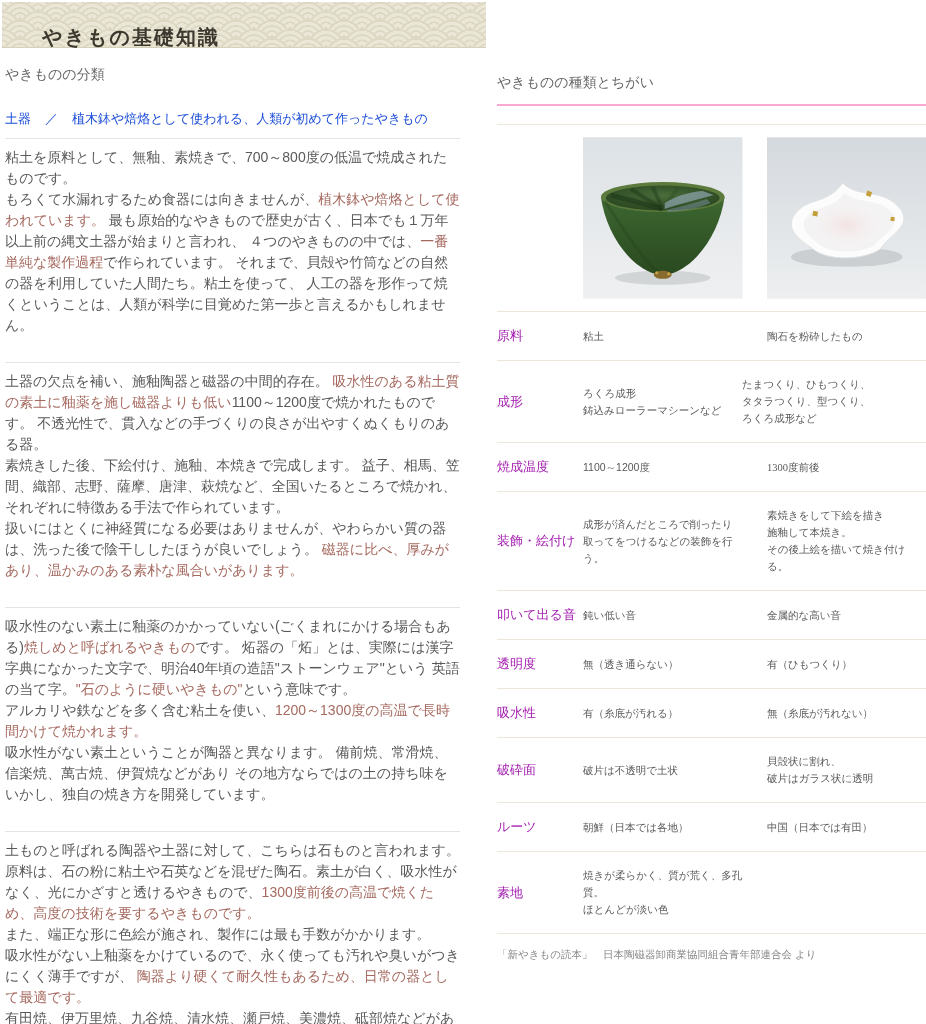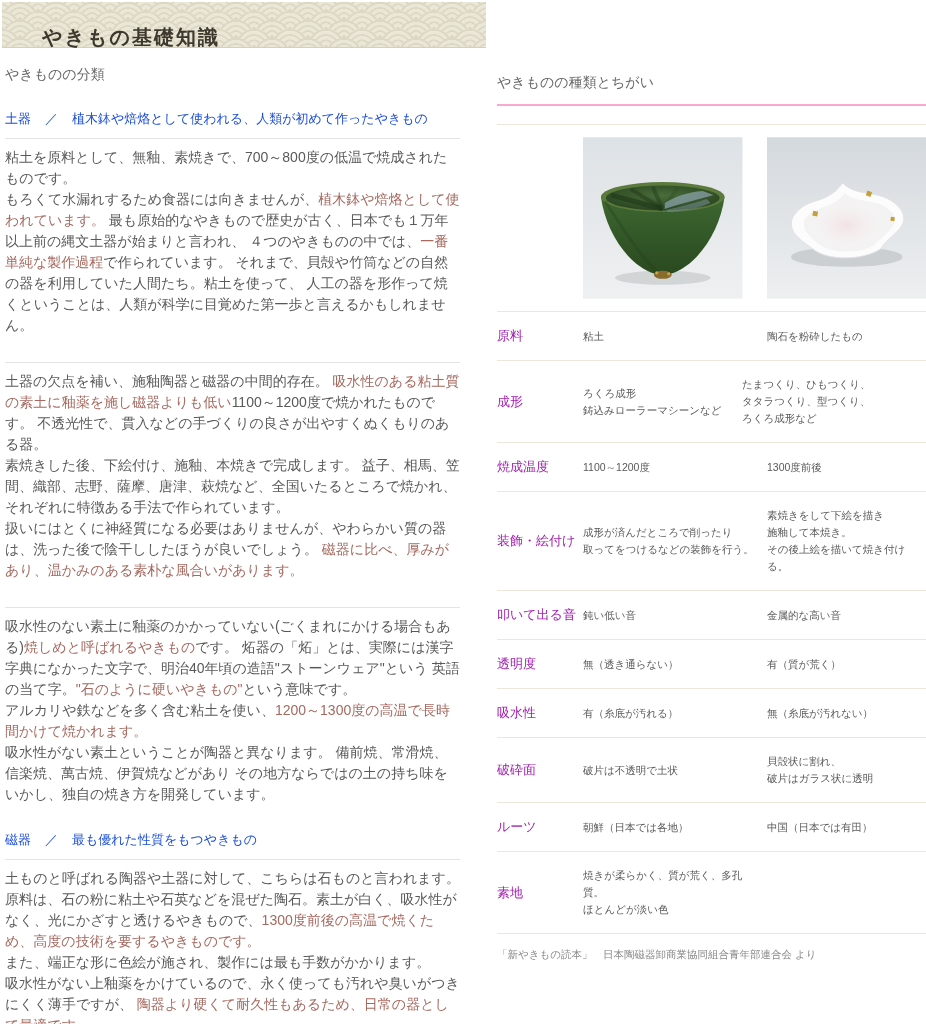--- a/index.html
+++ b/index.html
@@ -41,22 +41,22 @@
   .accent-text{color:#a5695f;}
   
   .comparison-wrap{margin-top:18px;border-bottom:1px solid #ece7da;}
   .image-row{display:flex;border-top:1px solid #ece7da;padding:12px 0;}
   .photo{width:160px;height:162px;display:block;}
   .photo-left{margin-left:86px;}
   .photo-right{margin-left:24px;}
   .table-row{display:flex;border-top:1px solid #ece7da;padding:15px 0;align-items:center;}
   .row-label{width:86px;flex-shrink:0;font-size:13px;color:#a21caf;}
   .cell{font-size:10.5px;line-height:17px;white-space:pre-line;color:#595959;}
-  .cell-pottery{width:184px;flex-shrink:0;padding-right:12px;box-sizing:border-box;}
-  .cell-porcelain{flex:1;}
+  .cell-pottery{width:184px;flex-shrink:0;padding-right:20px;box-sizing:border-box;}
+  .cell-porcelain{flex:1;font-family:Liberation Serif, serif;}
   
   .source-note{margin-top:14px;font-size:10.5px;color:#888;}
 </style>
 </head>
 <body>
 
 <header class="banner">
   <h1 class="banner-title">やきもの基礎知識</h1>
 </header>
 
@@ -75,23 +75,20 @@
       <div class="section-rule"></div>
       <p class="section-body"><span>土器の欠点を補い、施釉陶器と磁器の中間的存在。 </span><span class="accent-text">吸水性のある粘土質の素土に釉薬を施し磁器よりも低い</span><span>1100～1200度で焼かれたものです。 不透光性で、貫入などの手づくりの良さが出やすくぬくもりのある器。</span><br><span>素焼きした後、下絵付け、施釉、本焼きで完成します。 益子、相馬、笠間、織部、志野、薩摩、唐津、萩焼など、全国いたるところで焼かれ、それぞれに特徴ある手法で作られています。</span><br><span>扱いにはとくに神経質になる必要はありませんが、やわらかい質の器は、洗った後で陰干ししたほうが良いでしょう。 </span><span class="accent-text">磁器に比べ、厚みがあり、温かみのある素朴な風合いがあります。</span></p>
     </section>
 
     <section class="classification-section">
       <div class="section-rule"></div>
       <p class="section-body"><span>吸水性のない素土に釉薬のかかっていない(ごくまれにかける場合もある)</span><span class="accent-text">焼しめと呼ばれるやきもの</span><span>です。 炻器の「炻」とは、実際には漢字字典になかった文字で、明治40年頃の造語"ストーンウェア"という 英語の当て字。</span><span class="accent-text">"石のように硬いやきもの"</span><span>という意味です。</span><br><span>アルカリや鉄などを多く含む粘土を使い、</span><span class="accent-text">1200～1300度の高温で長時間かけて焼かれます。</span><br><span>吸水性がない素土ということが陶器と異なります。 備前焼、常滑焼、信楽焼、萬古焼、伊賀焼などがあり その地方ならではの土の持ち味をいかし、独自の焼き方を開発しています。</span></p>
     </section>
 
     <section class="classification-section">
-      <h3 class="section-heading">
-        <span class="term">磁器</span><span class="slash">／</span><span class="subtitle">最も優れた性質をもつやきもの</span>
-      </h3>
       <div class="section-rule"></div>
       <p class="section-body"><span>土ものと呼ばれる陶器や土器に対して、こちらは石ものと言われます。</span><br><span>原料は、石の粉に粘土や石英などを混ぜた陶石。素土が白く、吸水性がなく、光にかざすと透けるやきもので、</span><span class="accent-text">1300度前後の高温で焼くため、高度の技術を要するやきものです。</span><br><span>また、端正な形に色絵が施され、製作には最も手数がかかります。</span><br><span>吸水性がない上釉薬をかけているので、永く使っても汚れや臭いがつきにくく薄手ですが、 </span><span class="accent-text">陶器より硬くて耐久性もあるため、日常の器として最適です。</span><br><span>有田焼、伊万里焼、九谷焼、清水焼、瀬戸焼、美濃焼、砥部焼などがあります。</span></p>
     </section>
 
 </div>
 
 <div class="right-column">
   <h2 class="col-title">やきものの種類とちがい</h2>
 
   <div class="comparison-wrap">
@@ -188,21 +185,21 @@
 
       <div class="table-row">
         <div class="row-label">叩いて出る音</div>
         <div class="cell cell-pottery">鈍い低い音</div>
         <div class="cell cell-porcelain">金属的な高い音</div>
       </div>
 
       <div class="table-row">
         <div class="row-label">透明度</div>
         <div class="cell cell-pottery">無（透き通らない）</div>
-        <div class="cell cell-porcelain">有（質が荒く）</div>
+        <div class="cell cell-porcelain">有（ひもつくり）</div>
       </div>
 
       <div class="table-row">
         <div class="row-label">吸水性</div>
         <div class="cell cell-pottery">有（糸底が汚れる）</div>
         <div class="cell cell-porcelain">無（糸底が汚れない）</div>
       </div>
 
       <div class="table-row">
         <div class="row-label">破砕面</div>

